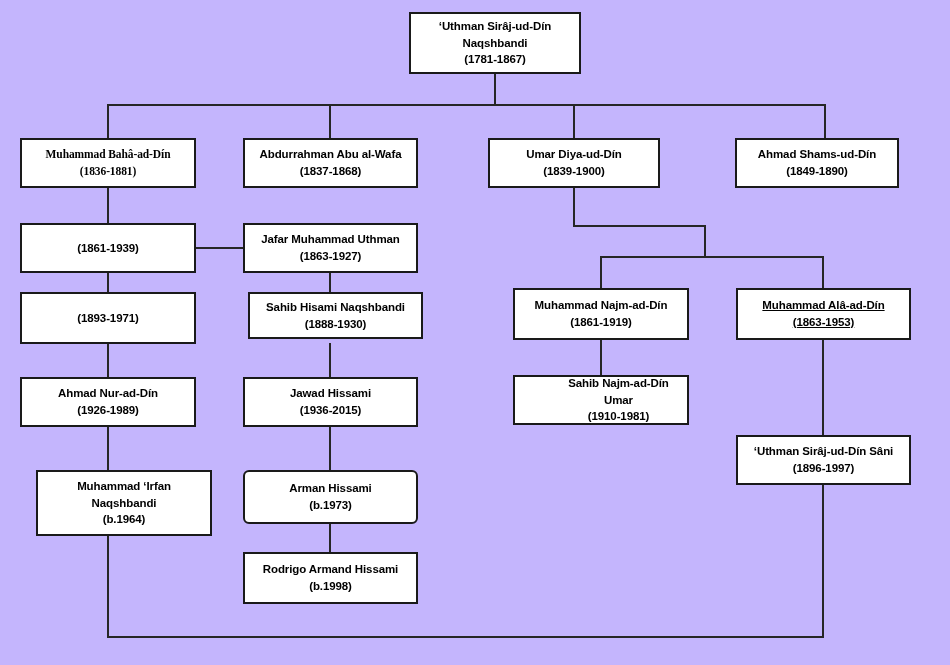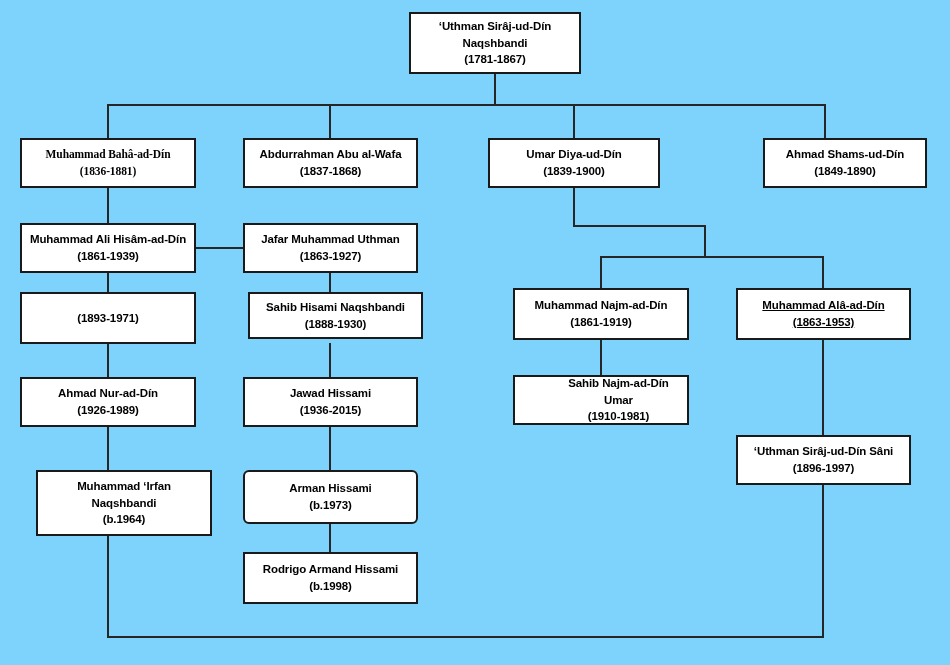--- a/index.html
+++ b/index.html
@@ -8,21 +8,21 @@
     background: #ffffff;
   }
   body {
     font-family: "Liberation Sans", sans-serif;
     -webkit-font-smoothing: antialiased;
   }
   #chart {
     position: relative;
     width: 950px;
     height: 665px;
-    background: #7dd3fc;
+    background: #c4b5fd;
     overflow: hidden;
   }
   #edges {
     position: absolute;
     left: 0;
     top: 0;
     width: 950px;
     height: 665px;
     pointer-events: none;
   }
@@ -92,26 +92,25 @@
         <span class="dt">(1836-1881)</span>
       </div>
       <div class="node" style="left: 243px; top: 138px; width: 175px; height: 50px;">
         <span class="nm">Abdurrahman Abu al-Wafa</span>
         <span class="dt">(1837-1868)</span>
       </div>
       <div class="node" style="left: 488px; top: 138px; width: 172px; height: 50px;">
         <span class="nm">Umar Diya-ud-Dín</span>
         <span class="dt">(1839-1900)</span>
       </div>
-      <div class="node" style="left: 735px; top: 138px; width: 164px; height: 50px; margin-left: 28px;">
+      <div class="node" style="left: 735px; top: 138px; width: 164px; height: 50px;">
         <span class="nm">Ahmad Shams-ud-Dín</span>
         <span class="dt">(1849-1890)</span>
       </div>
       <div class="node" style="left: 20px; top: 223px; width: 176px; height: 50px;">
-        <span class="nm">Muhammad Ali Hisâm-ad-Dín</span>
         <span class="dt">(1861-1939)</span>
       </div>
       <div class="node" style="left: 243px; top: 223px; width: 175px; height: 50px;">
         <span class="nm">Jafar Muhammad Uthman</span>
         <span class="dt">(1863-1927)</span>
       </div>
       <div class="node" style="left: 513px; top: 288px; width: 176px; height: 52px;">
         <span class="nm">Muhammad Najm-ad-Dín</span>
         <span class="dt">(1861-1919)</span>
       </div>

